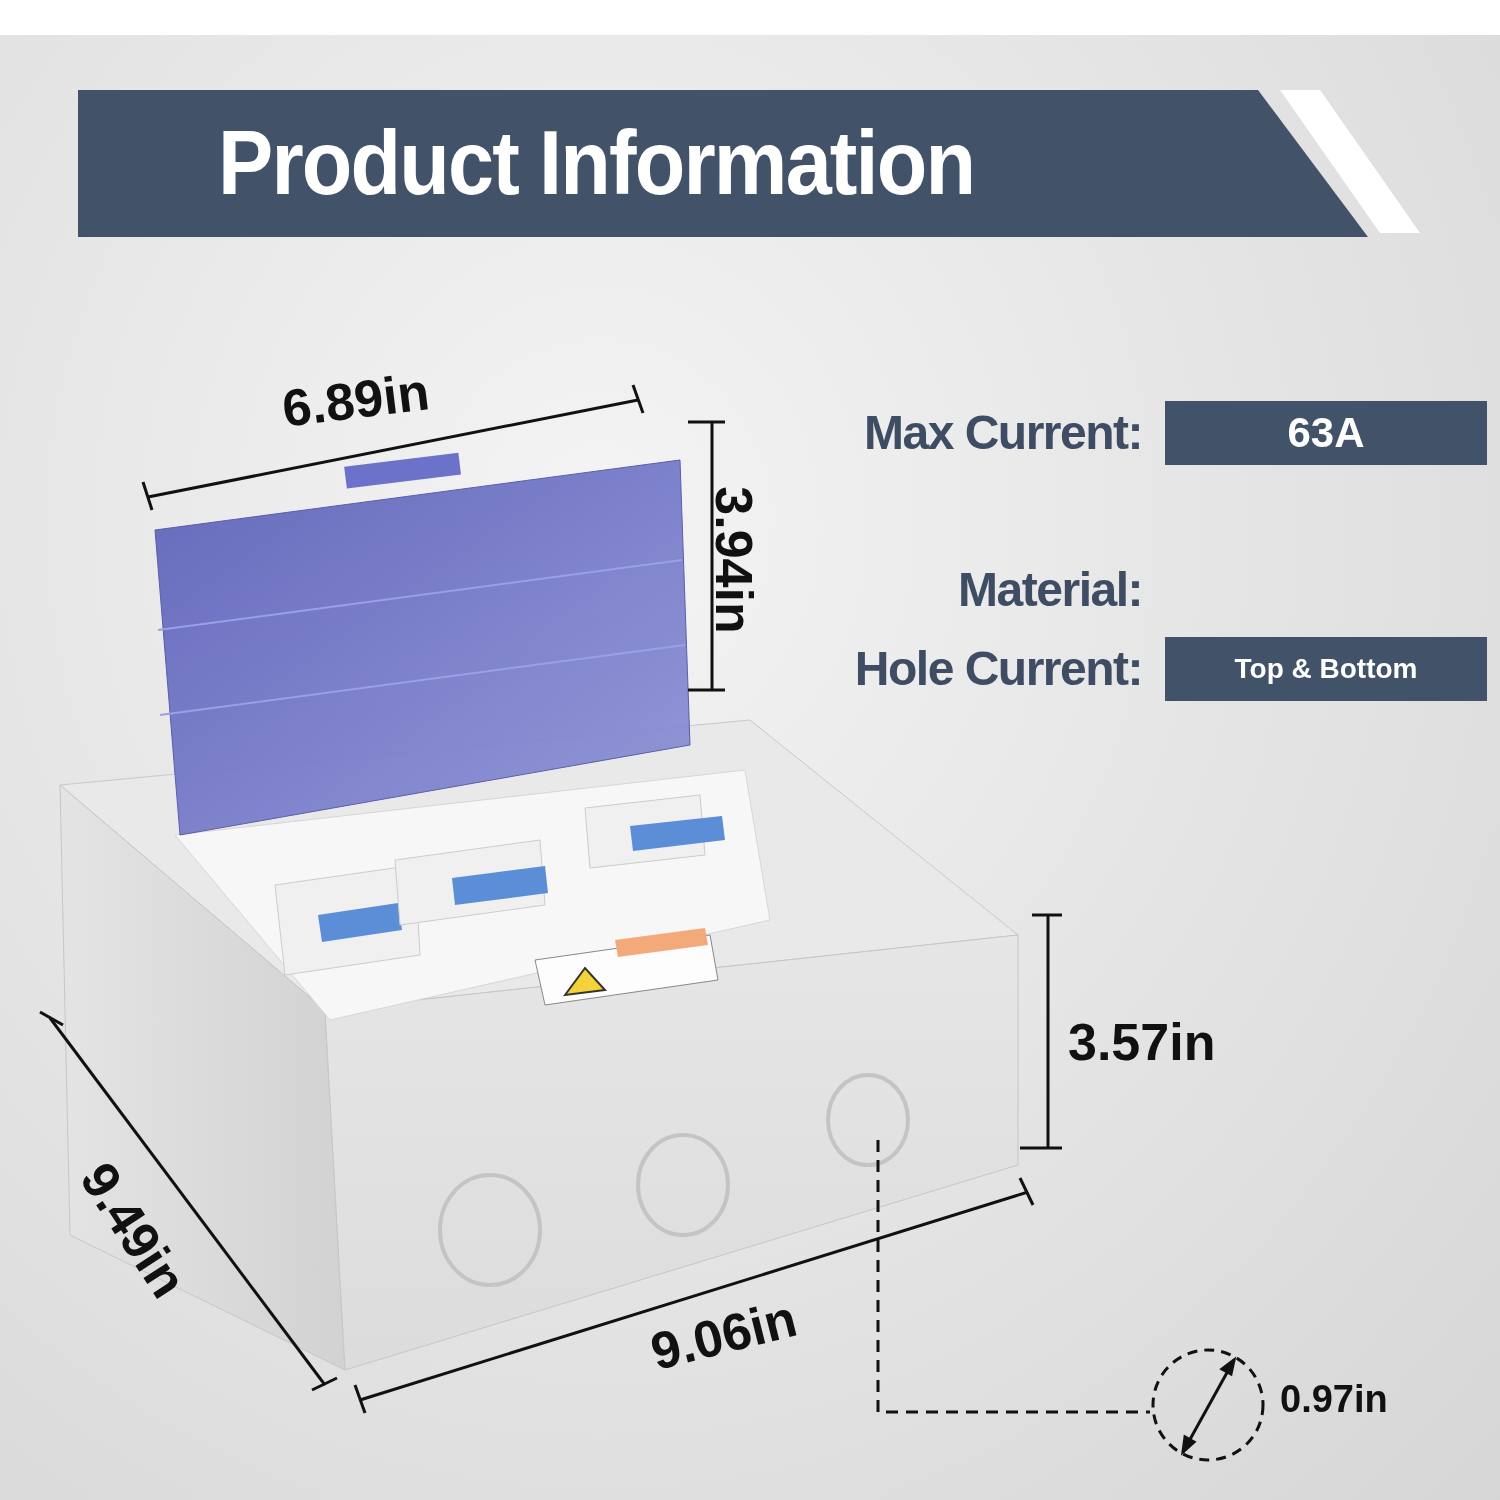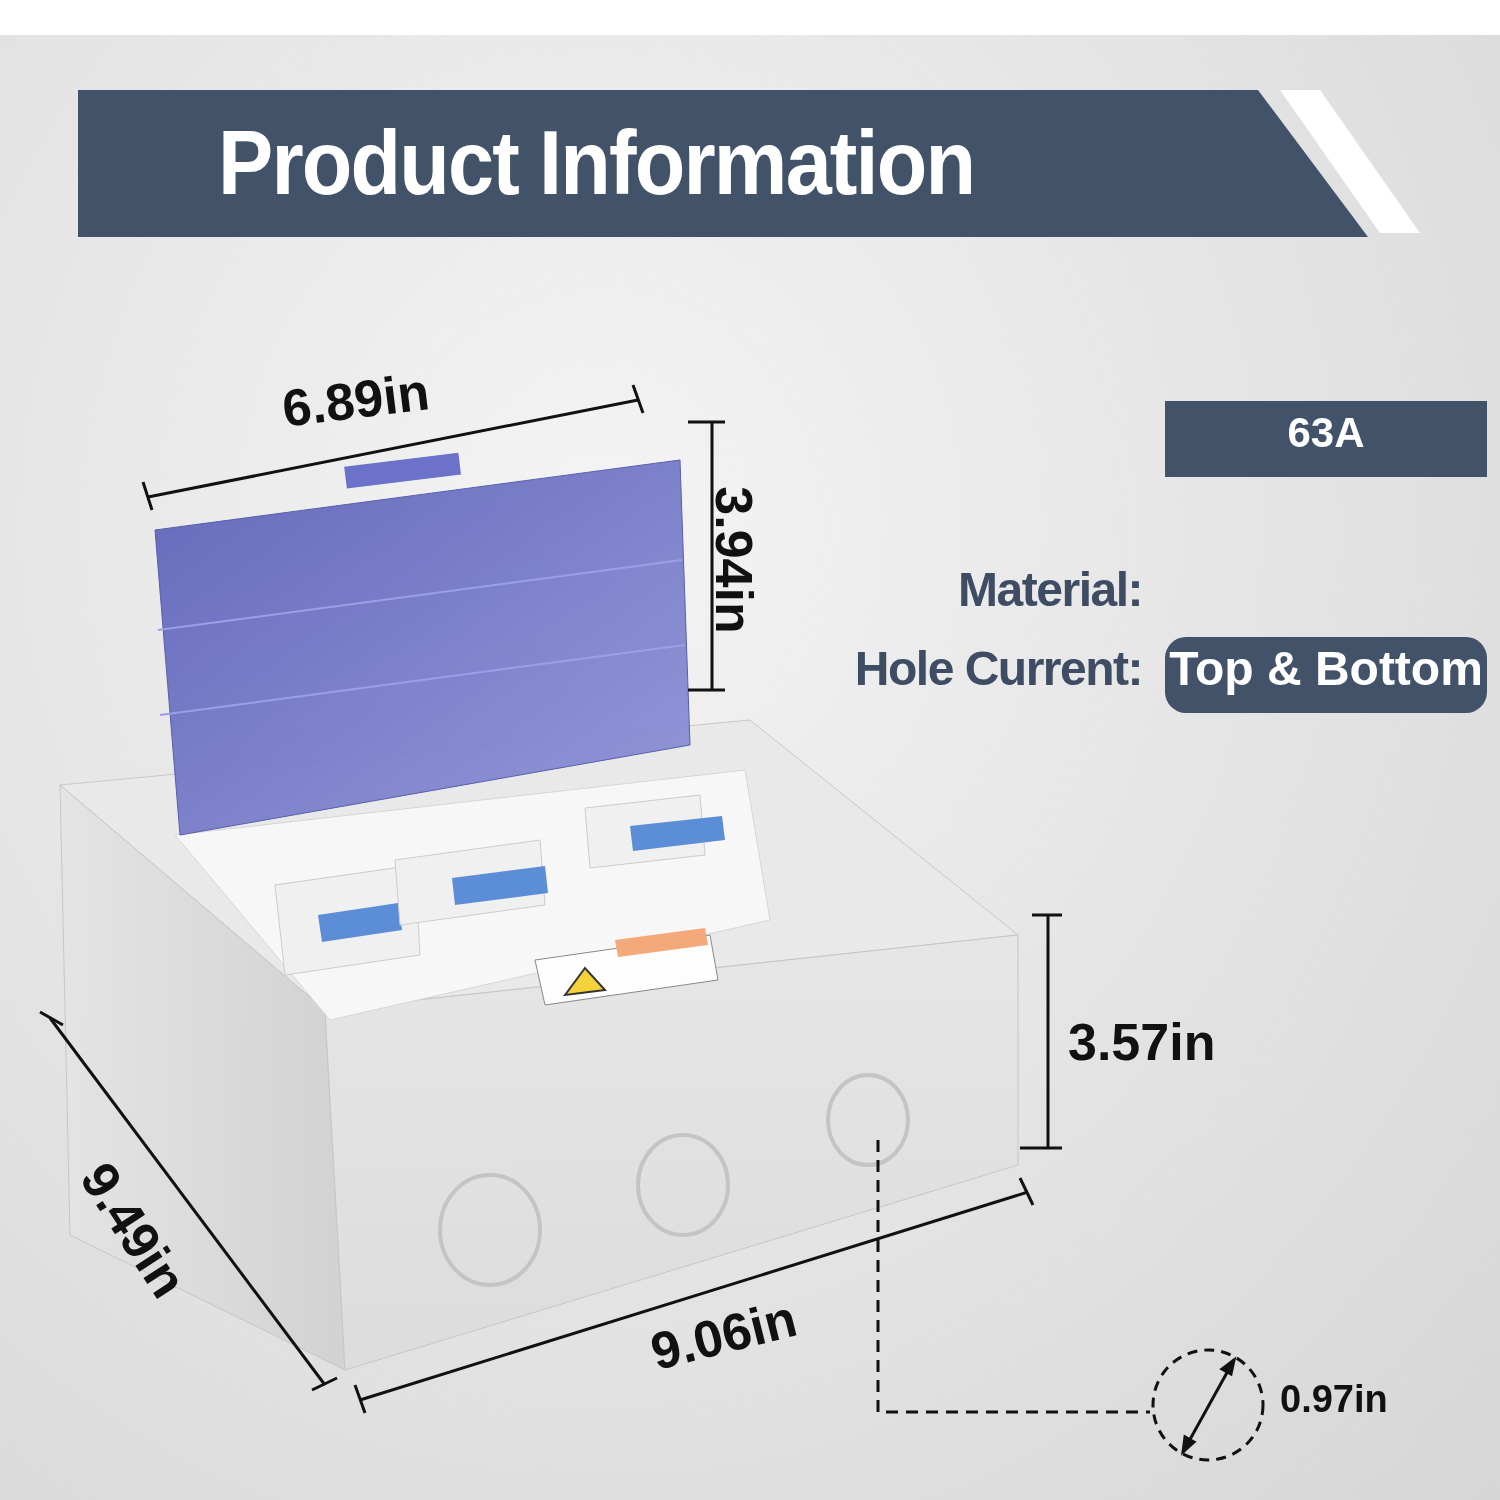--- a/index.html
+++ b/index.html
@@ -23,21 +23,21 @@
     position:absolute; left:218px; top:108px; color:#fff;
     font-weight:bold; font-size:90px; letter-spacing:-2px; line-height:110px;
     transform: scaleX(0.92); transform-origin:left center;
   }
   .spec-row { position:absolute; left:800px; width:690px; height:64px; }
   .spec-label {
     position:absolute; right:348px; top:0; height:64px; line-height:64px;
     color:#3e4d63; font-weight:bold; font-size:48px; letter-spacing:-1.5px; white-space:nowrap;
   }
   .spec-value {
-    position:absolute; left:365px; top:0; width:322px; height:76px; line-height:64px;
+    position:absolute; left:365px; top:0; width:322px; height:64px; line-height:64px;
     background:#425269; color:#fff; text-align:center; font-weight:bold; font-size:42px; white-space:nowrap;
   }
   .dim-label {
     position:absolute; color:#111; font-weight:bold; font-size:52px; white-space:nowrap;
   }
   svg.art { position:absolute; left:0; top:0; }
 </style>
 </head>
 <body>
 
@@ -130,23 +130,24 @@
 </svg>
 
 <div class="dim-label" style="left:282px; top:370px; transform:rotate(-7deg);">6.89in</div>
 <div class="dim-label" style="left:660px; top:530px; transform:rotate(90deg); transform-origin:center;">3.94in</div>
 <div class="dim-label" style="left:1068px; top:1012px;">3.57in</div>
 <div class="dim-label" style="left:60px; top:1200px; transform:rotate(57deg); transform-origin:center;">9.49in</div>
 <div class="dim-label" style="left:650px; top:1305px; transform:rotate(-14deg);">9.06in</div>
 <div class="dim-label" style="left:1280px; top:1378px; font-size:38px;">0.97in</div>
 
 <div class="spec-row" style="top:401px;">
+  <div class="spec-label">Max Current:</div>
   <div class="spec-value">63A</div>
 </div>
 <div class="spec-row" style="top:480px;">
 </div>
 <div class="spec-row" style="top:558px;">
   <div class="spec-label">Material:</div>
 </div>
 <div class="spec-row" style="top:637px;">
   <div class="spec-label">Hole Current:</div>
-  <div class="spec-value" style="font-size:48px;border-radius:21px;">Top &amp; Bottom</div>
+  <div class="spec-value" style="font-size:28px;">Top &amp; Bottom</div>
 </div>
 
 </body></html>

